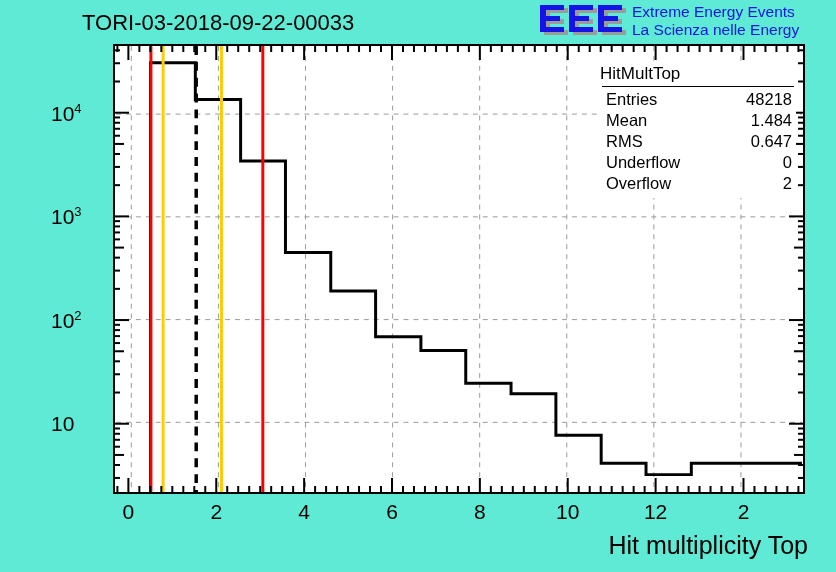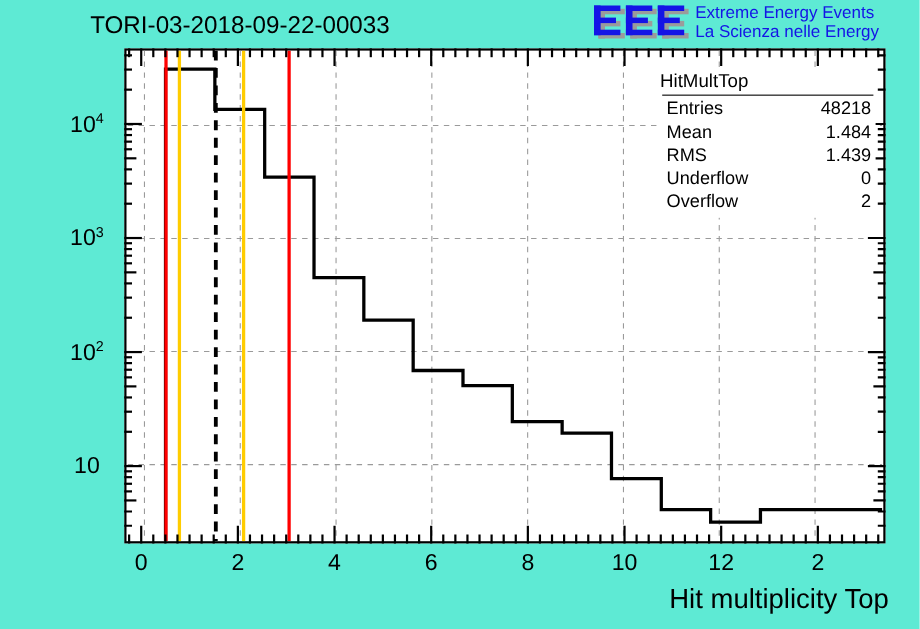--- a/index.html
+++ b/index.html
@@ -24,21 +24,21 @@
   #plot-frame{position:absolute;left:113px;top:44px;width:692px;height:450px;
               border:2px solid #000;box-sizing:border-box;background:#fff;}
   #grid-layer,#hist-layer,#marker-layer{position:absolute;left:0;top:0;
               width:100%;height:100%;}
 
   
   #xaxis-title{position:absolute;right:28px;top:531px;font-size:25px;white-space:nowrap;}
 
   
   .xtick-label{position:absolute;font-size:21px;transform:translateX(-50%);}
-  .ytick-label{position:absolute;font-size:21px;transform:translateY(-50%);text-align:center;}
+  .ytick-label{position:absolute;font-size:21px;transform:translateY(-50%);text-align:left;}
   .ytick-label sup{font-size:13px;vertical-align:super;}
 
   
   #stats-box{position:absolute;left:600px;top:63px;width:196px;height:135px;
              background:#fff;border:0;font-size:16.5px;}
   #stats-title{text-align:left;padding-top:1px;padding-bottom:1px;font-size:17px;}
   #stats-rule{height:1px;background:#000;margin:1px 2px 2px 2px;}
   .stat-row{display:flex;justify-content:space-between;padding:0 4px 0 6px;
             line-height:21px;}
   .stat-row .k{text-align:center;}
@@ -346,21 +346,21 @@
         <div class="stat-row">
        <span class="k">Entries</span>
        <span class="v">48218</span>
      </div>
         <div class="stat-row">
        <span class="k">Mean</span>
        <span class="v">1.484</span>
      </div>
         <div class="stat-row">
        <span class="k">RMS</span>
-       <span class="v">1.439</span>
+       <span class="v">0.647</span>
      </div>
         <div class="stat-row">
        <span class="k">Underflow</span>
        <span class="v">0</span>
      </div>
         <div class="stat-row">
        <span class="k">Overflow</span>
        <span class="v">2</span>
      </div>
       </div>

